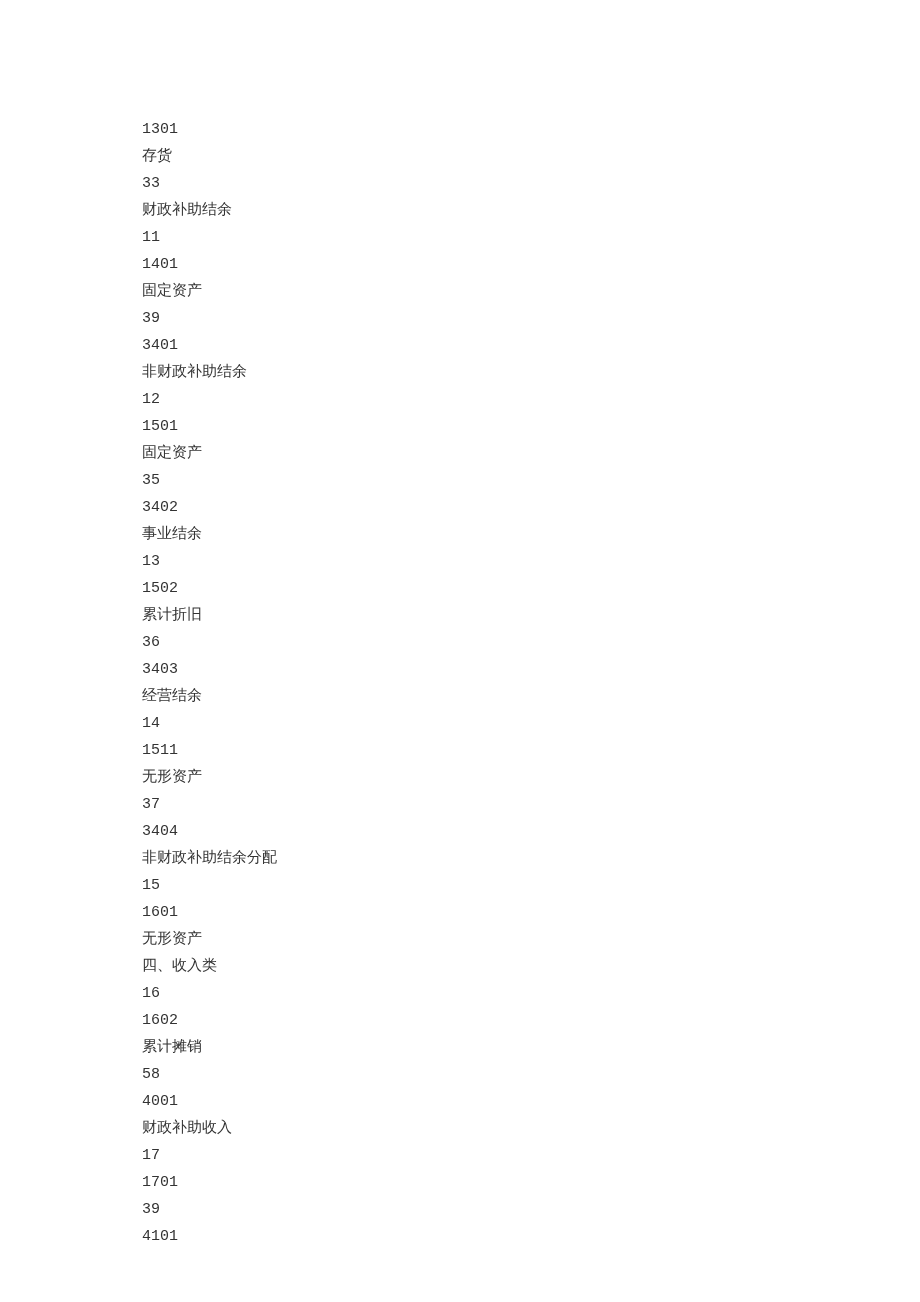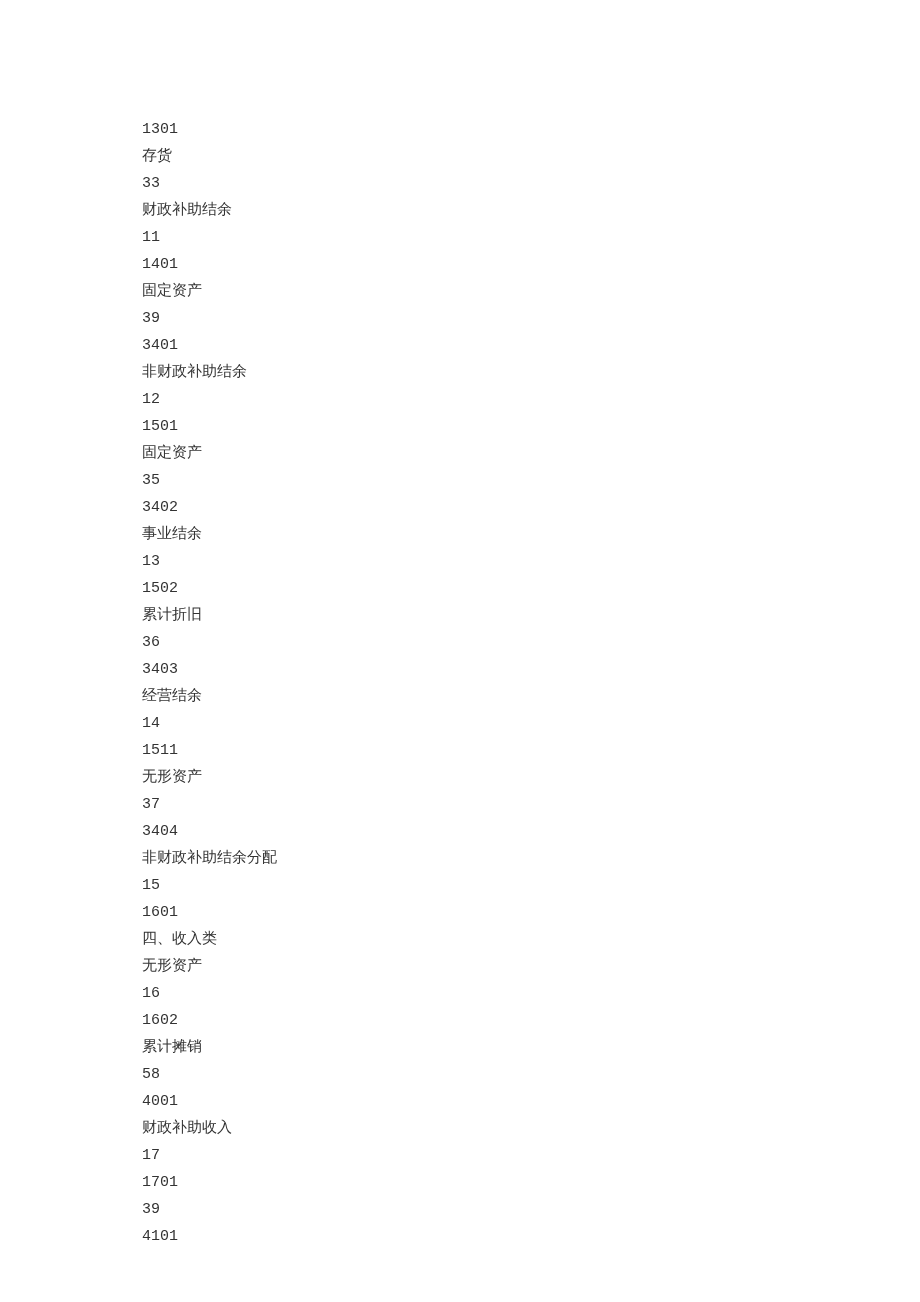--- a/index.html
+++ b/index.html
@@ -47,22 +47,22 @@
     <div class="line">3403</div>
     <div class="line">经营结余</div>
     <div class="line">14</div>
     <div class="line">1511</div>
     <div class="line">无形资产</div>
     <div class="line">37</div>
     <div class="line">3404</div>
     <div class="line">非财政补助结余分配</div>
     <div class="line">15</div>
     <div class="line">1601</div>
+    <div class="line">无形资产</div>
     <div class="line">四、收入类</div>
-    <div class="line">无形资产</div>
     <div class="line">16</div>
     <div class="line">1602</div>
     <div class="line">累计摊销</div>
     <div class="line">58</div>
     <div class="line">4001</div>
     <div class="line">财政补助收入</div>
     <div class="line">17</div>
     <div class="line">1701</div>
     <div class="line">39</div>
     <div class="line">4101</div>

